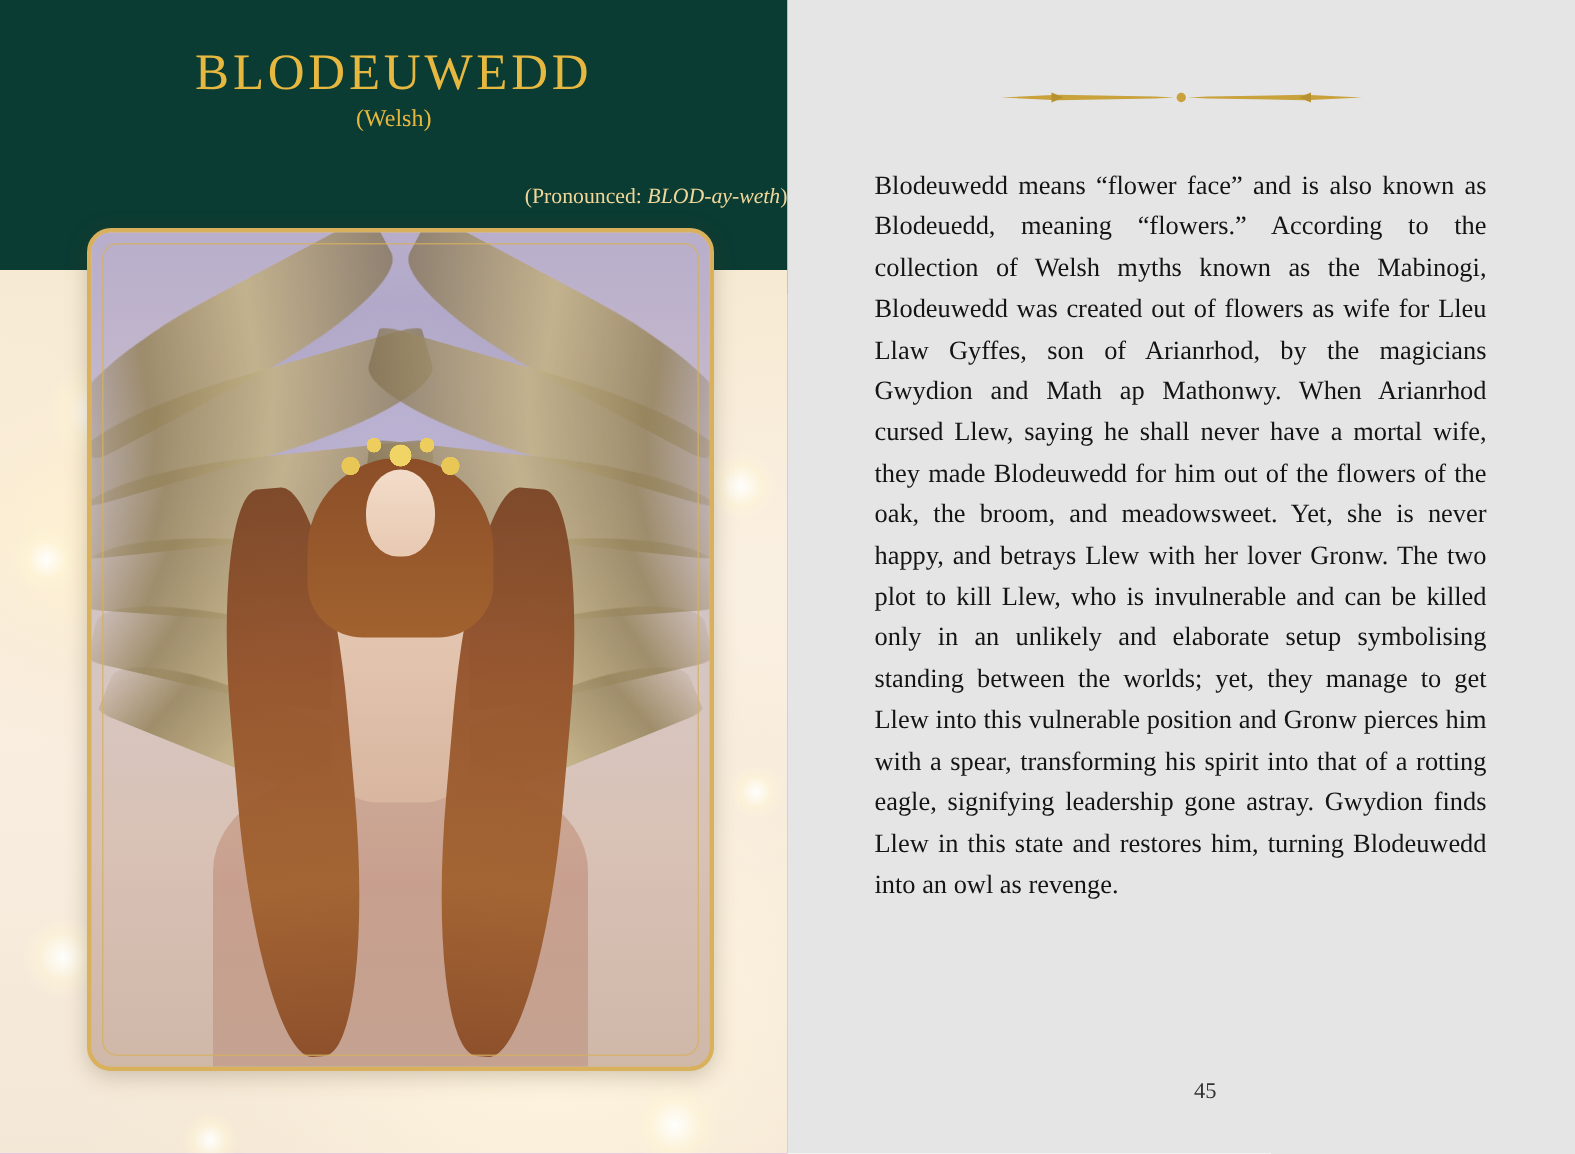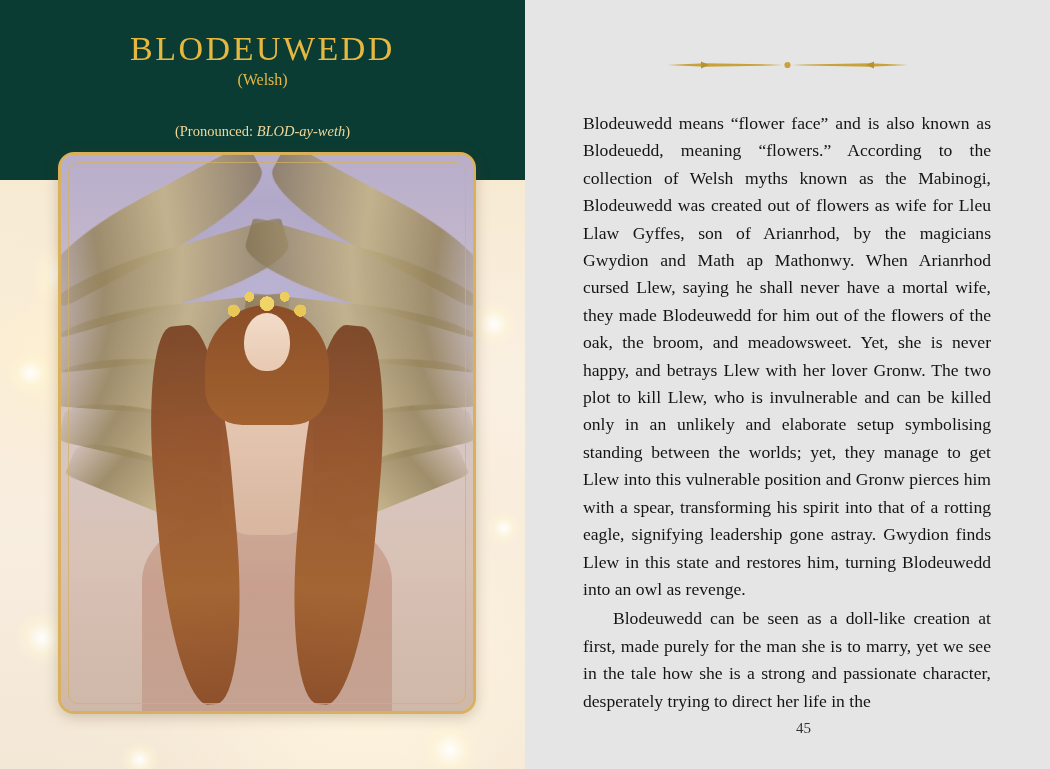--- a/index.html
+++ b/index.html
@@ -75,20 +75,21 @@
     font-size: 16px;
     color: #e7b840;
     margin: 4px 0 0 0;
     line-height: 1.1;
   }
   .pronounced {
     font-family: "Liberation Serif", serif;
     font-size: 14.5px;
     color: #f0d79a;
     margin: 34px 0 0 0;
+    text-align: right;
   }
   .pronounced em {
     font-style: italic;
   }
 
   
   .card-frame {
     position: absolute;
     left: 58px;
     top: 152px;
@@ -302,19 +303,18 @@
         <path d="M2 9 L40 7.2 L105 8.4 L118 9 L105 9.6 L40 10.8 Z" fill="#c9a23c"></path>
         <path d="M243 9 L205 7.2 L140 8.4 L127 9 L140 9.6 L205 10.8 Z" fill="#c9a23c"></path>
         <circle cx="122.5" cy="9" r="3.1" fill="#c9a23c"></circle>
         <path d="M36 5.6 L44 9 L36 12.4 Z" fill="#b8922f"></path>
         <path d="M209 5.6 L201 9 L209 12.4 Z" fill="#b8922f"></path>
       </svg>
     </div>
 
     <div class="text-col">
       <p>Blodeuwedd means “flower face” and is also known as Blodeuedd, meaning “flowers.” According to the collection of Welsh myths known as the Mabinogi, Blodeuwedd was created out of flowers as wife for Lleu Llaw Gyffes, son of Arianrhod, by the magicians Gwydion and Math ap Mathonwy. When Arianrhod cursed Llew, saying he shall never have a mortal wife, they made Blodeuwedd for him out of the flowers of the oak, the broom, and meadowsweet. Yet, she is never happy, and betrays Llew with her lover Gronw. The two plot to kill Llew, who is invulnerable and can be killed only in an unlikely and elaborate setup symbolising standing between the worlds; yet, they manage to get Llew into this vulnerable position and Gronw pierces him with a spear, transforming his spirit into that of a rotting eagle, signifying leadership gone astray. Gwydion finds Llew in this state and restores him, turning Blodeuwedd into an owl as revenge.</p>
-      <p>Blodeuwedd can be seen as a doll-like creation at first, made purely for the man she is to marry, yet we see in the tale how she is a strong and passionate character, desperately trying to direct her life in the</p>
     </div>
 
     <div class="page-number">45</div>
   </div>
 
 </div>
 
 </body></html>

